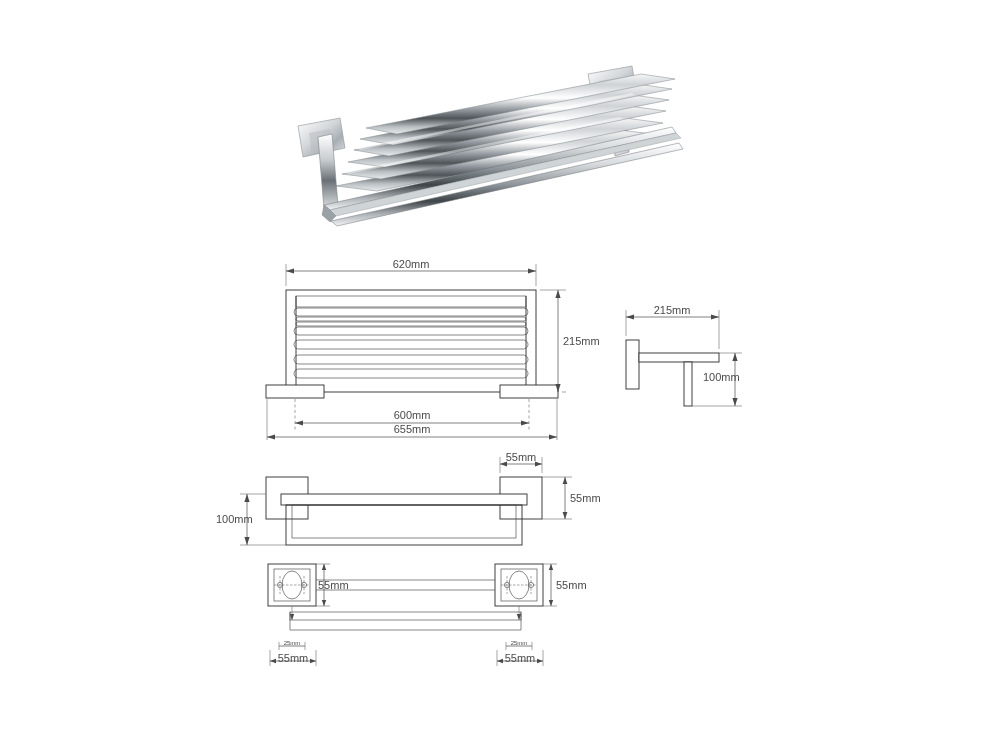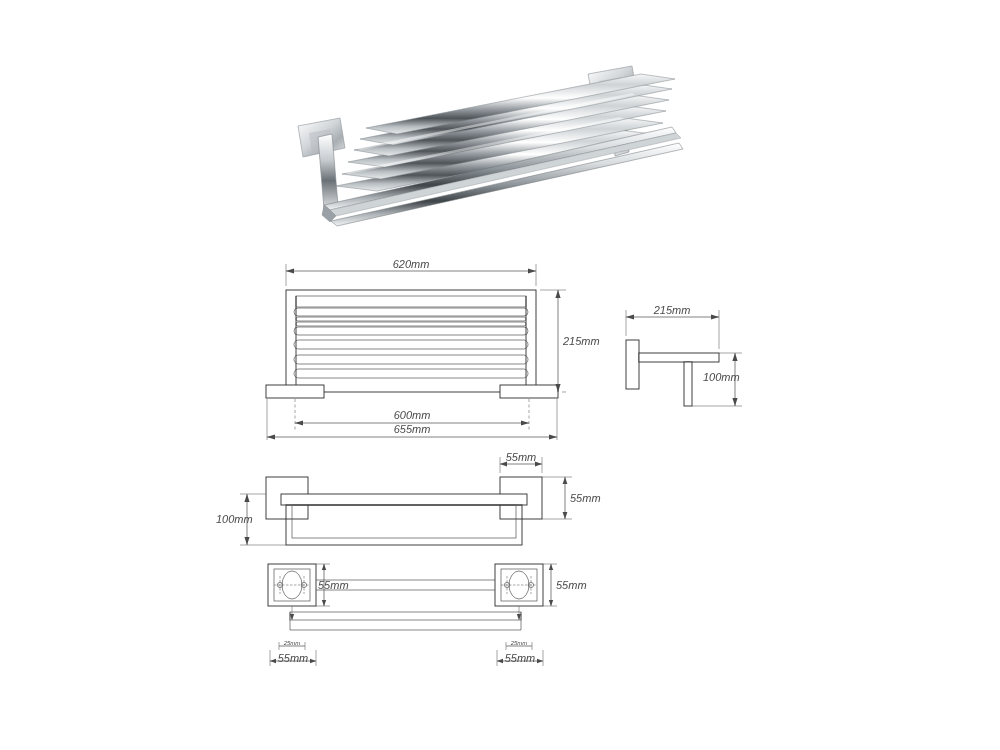--- a/index.html
+++ b/index.html
@@ -14,21 +14,20 @@
     position: relative;
     overflow: hidden;
     font-family: "Liberation Sans", sans-serif;
   }
   #sheet {
     position: absolute;
     left: 0; top: 0;
     width: 1000px;
     height: 750px;
     background: #ffffff;
-    font-style: italic;
   }
   svg.layer {
     position: absolute;
     left: 0; top: 0;
     width: 1000px;
     height: 750px;
   }
   .dim-text {
     font-family: "Liberation Sans", sans-serif;
     font-size: 11px;

